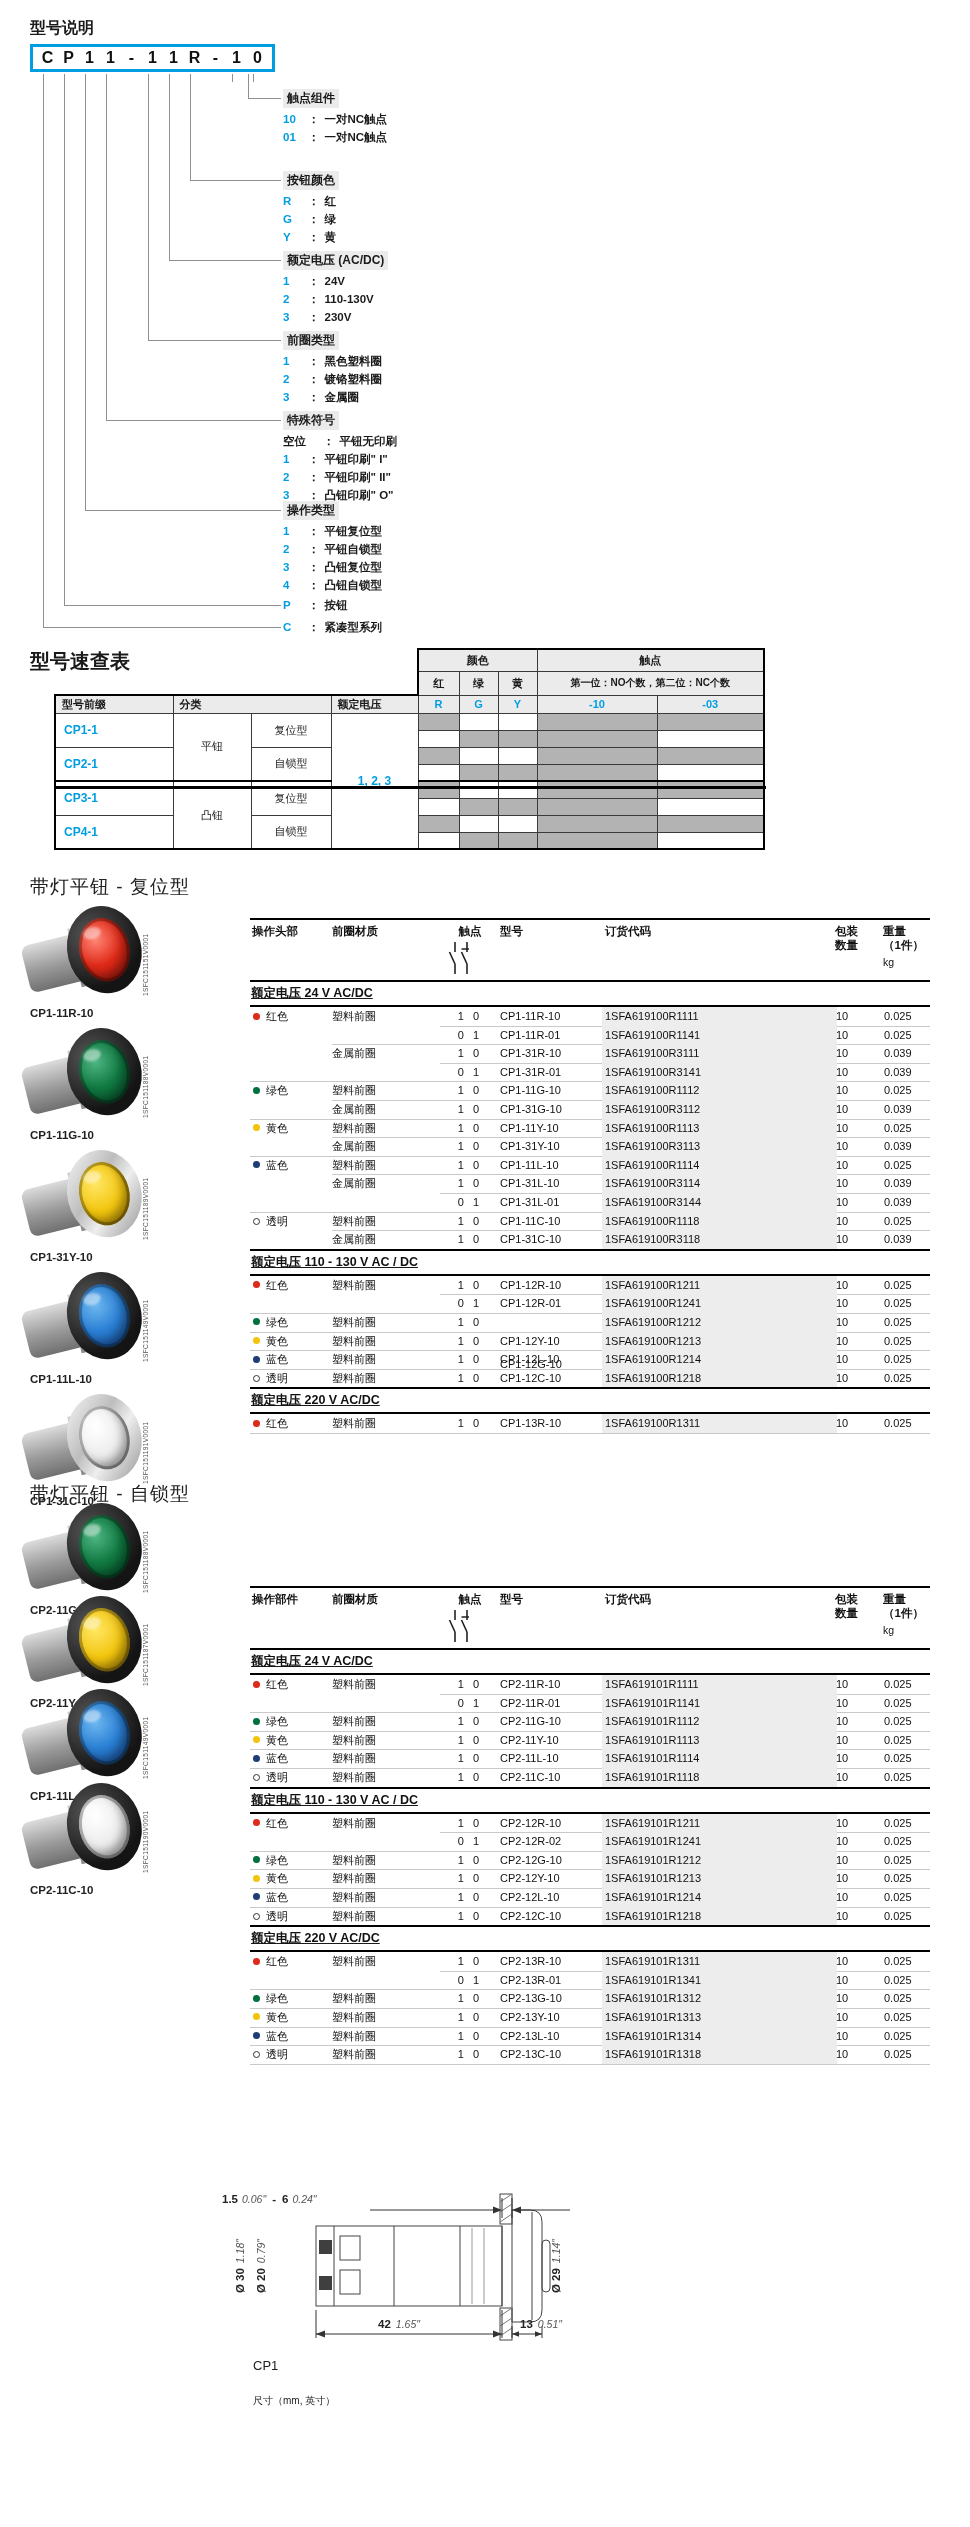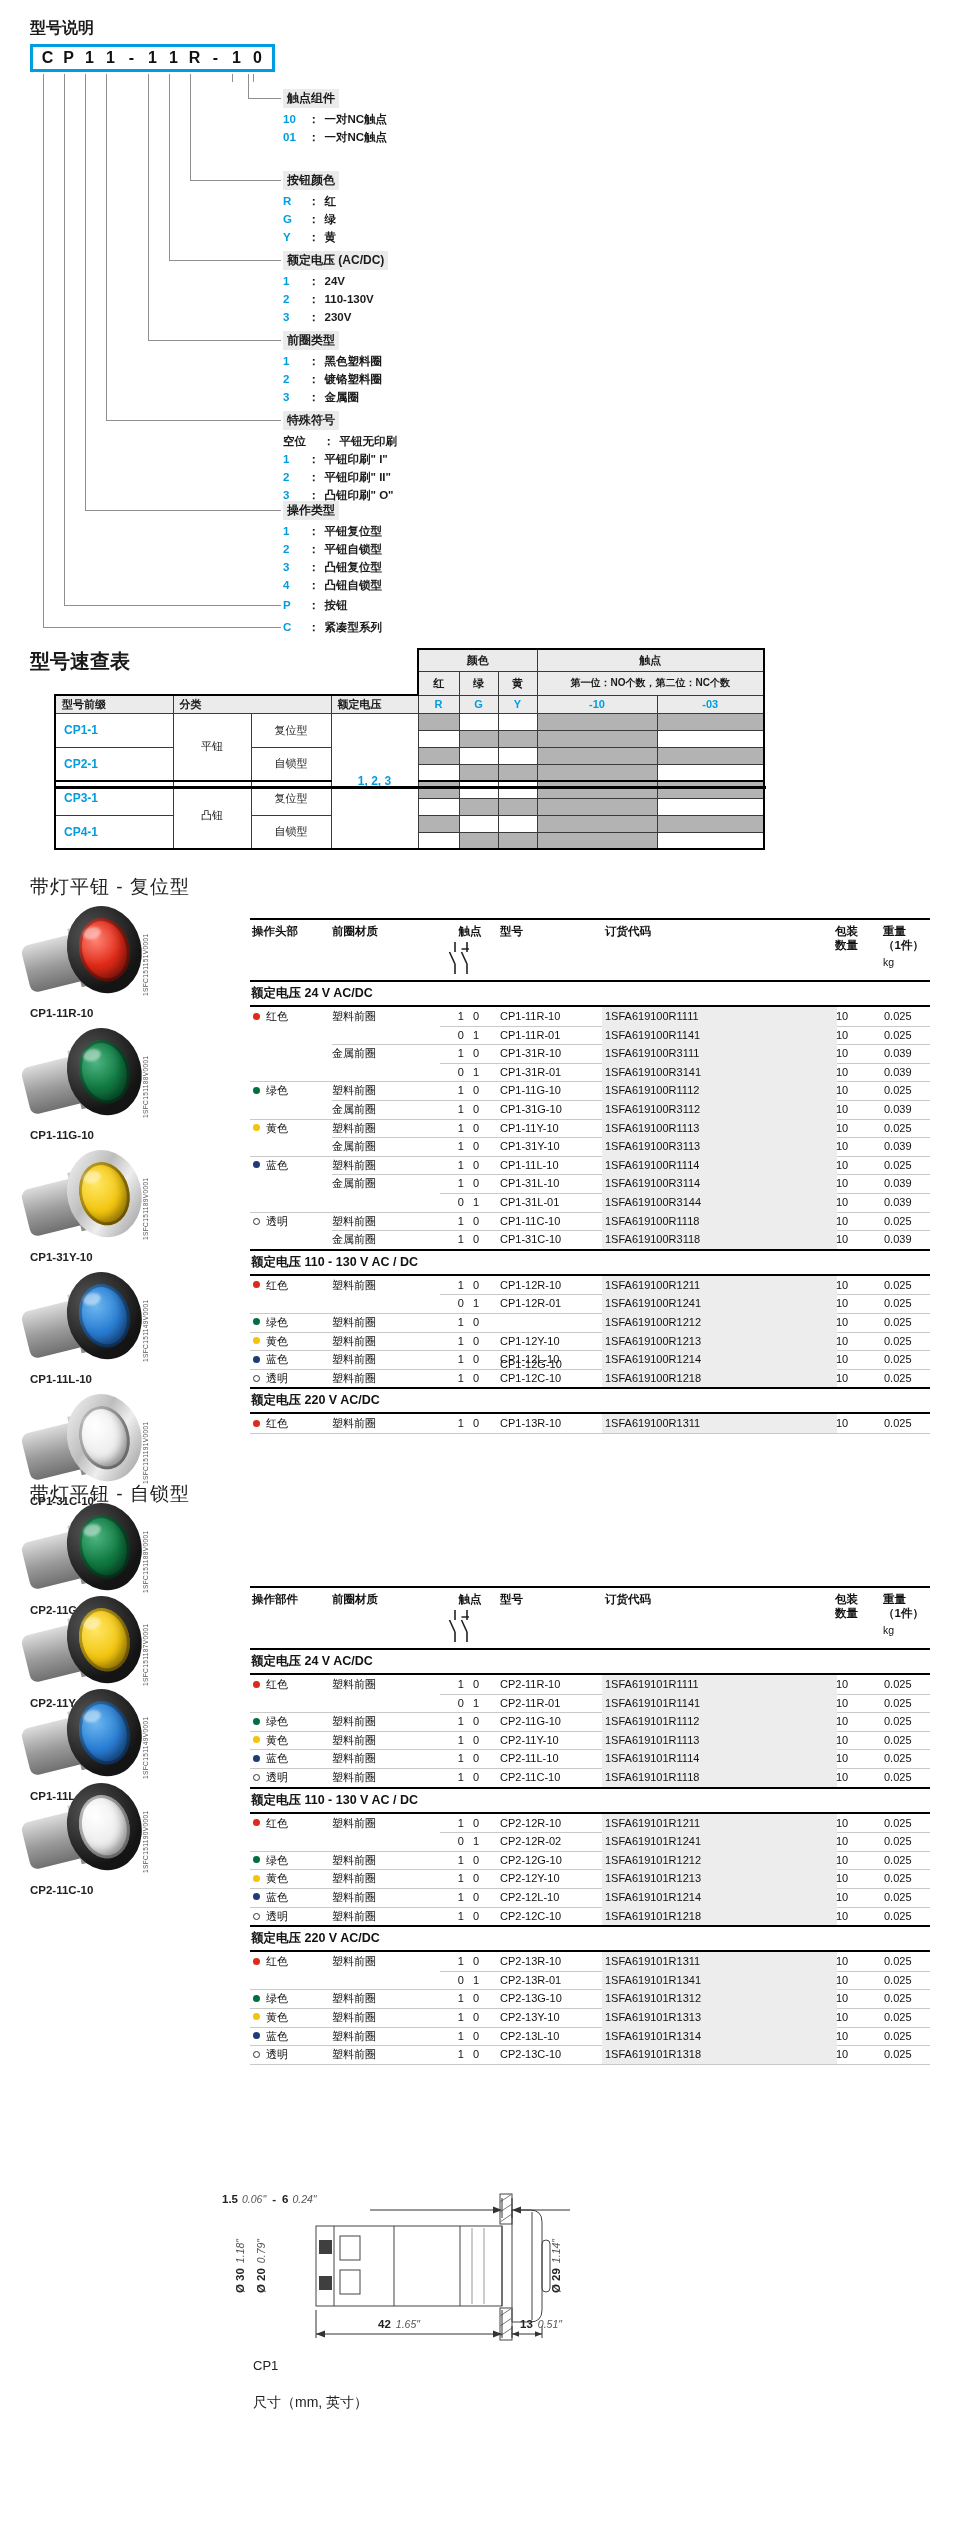--- a/index.html
+++ b/index.html
@@ -49,42 +49,42 @@
           background:rgba(255,255,255,.45);filter:blur(1px);}
   .lens-red{background:radial-gradient(circle at 38% 32%,#ff8575 0%,#e02a18 48%,#9c150a 100%);}
   .lens-green{background:radial-gradient(circle at 38% 32%,#4db582 0%,#117a42 48%,#07522b 100%);}
   .lens-yellow{background:radial-gradient(circle at 38% 32%,#ffe664 0%,#f2c50e 52%,#c79a05 100%);}
   .lens-blue{background:radial-gradient(circle at 38% 32%,#6db7f0 0%,#2a7fd4 48%,#174f9c 100%);}
   .lens-white{background:radial-gradient(circle at 38% 32%,#ffffff 0%,#ececec 52%,#c9c9c9 100%);}
   .p-code{position:absolute;left:142px;writing-mode:vertical-rl;transform:rotate(180deg);
           font-size:6.5px;color:#555;letter-spacing:.4px;height:84px;}
   .prod-label{position:absolute;left:30px;font-size:11.5px;font-weight:600;color:#222;}
   
-  .pt{position:absolute;left:250px;width:680px;}
+  .pt{position:absolute;left:250px;width:680px;text-decoration:underline;}
   .pt-header{position:relative;height:60px;border-top:2.5px solid #000;}
   .pt-h{position:absolute;top:4px;font-size:11.5px;font-weight:bold;color:#111;line-height:14px;}
   .pt-h .sub{font-weight:bold;}
   .pt-h .kg{font-weight:normal;font-size:10.5px;margin-top:3px;}
   .pt-sym{position:absolute;left:198px;top:21px;}
   .pt-bar{border-top:2.5px solid #000;border-bottom:2.5px solid #000;height:23px;line-height:23px;
           font-weight:bold;font-size:12.5px;color:#111;padding-left:1px;}
   .pt-rows{position:relative;}
   .pt > .pt-rows:last-child{border-bottom:1px solid #c9c9c9;}
   .pt-row{position:relative;height:18.6px;font-size:11px;color:#111;}
   .pt-cell{position:absolute;top:0;line-height:18.6px;white-space:nowrap;}
   .code-bg{left:352px;width:232px;background:#ededed;padding-left:3px;}
   .sep{position:absolute;top:0;right:0;height:1px;background:#c9c9c9;}
   .dot{position:absolute;left:3px;top:5.5px;width:7px;height:7px;border-radius:50%;}
   .dot.clear{background:#fff;border:1.5px solid #333;width:5px;height:5px;top:6px;}
   
   .dim-wrap{position:absolute;left:220px;top:2188px;width:360px;height:162px;}
   .dmm{font-size:11.5px;font-weight:bold;fill:#222;font-family:"Liberation Sans",sans-serif;}
   .din{font-style:italic;font-weight:normal;fill:#555;font-size:10.5px;}
   .dim-caption{position:absolute;left:253px;top:2358px;font-size:13px;color:#222;}
-  .dim-note{position:absolute;left:253px;top:2394px;font-size:14px;color:#222;}
+  .dim-note{position:absolute;left:253px;top:2394px;font-size:10px;color:#222;}
 </style>
 </head>
 <body>
 
 <div id="page">
 
   <div class="main-title">型号说明</div>
   <div class="code-box">
       <span class="code-ch">C</span>
       <span class="code-ch">P</span>

